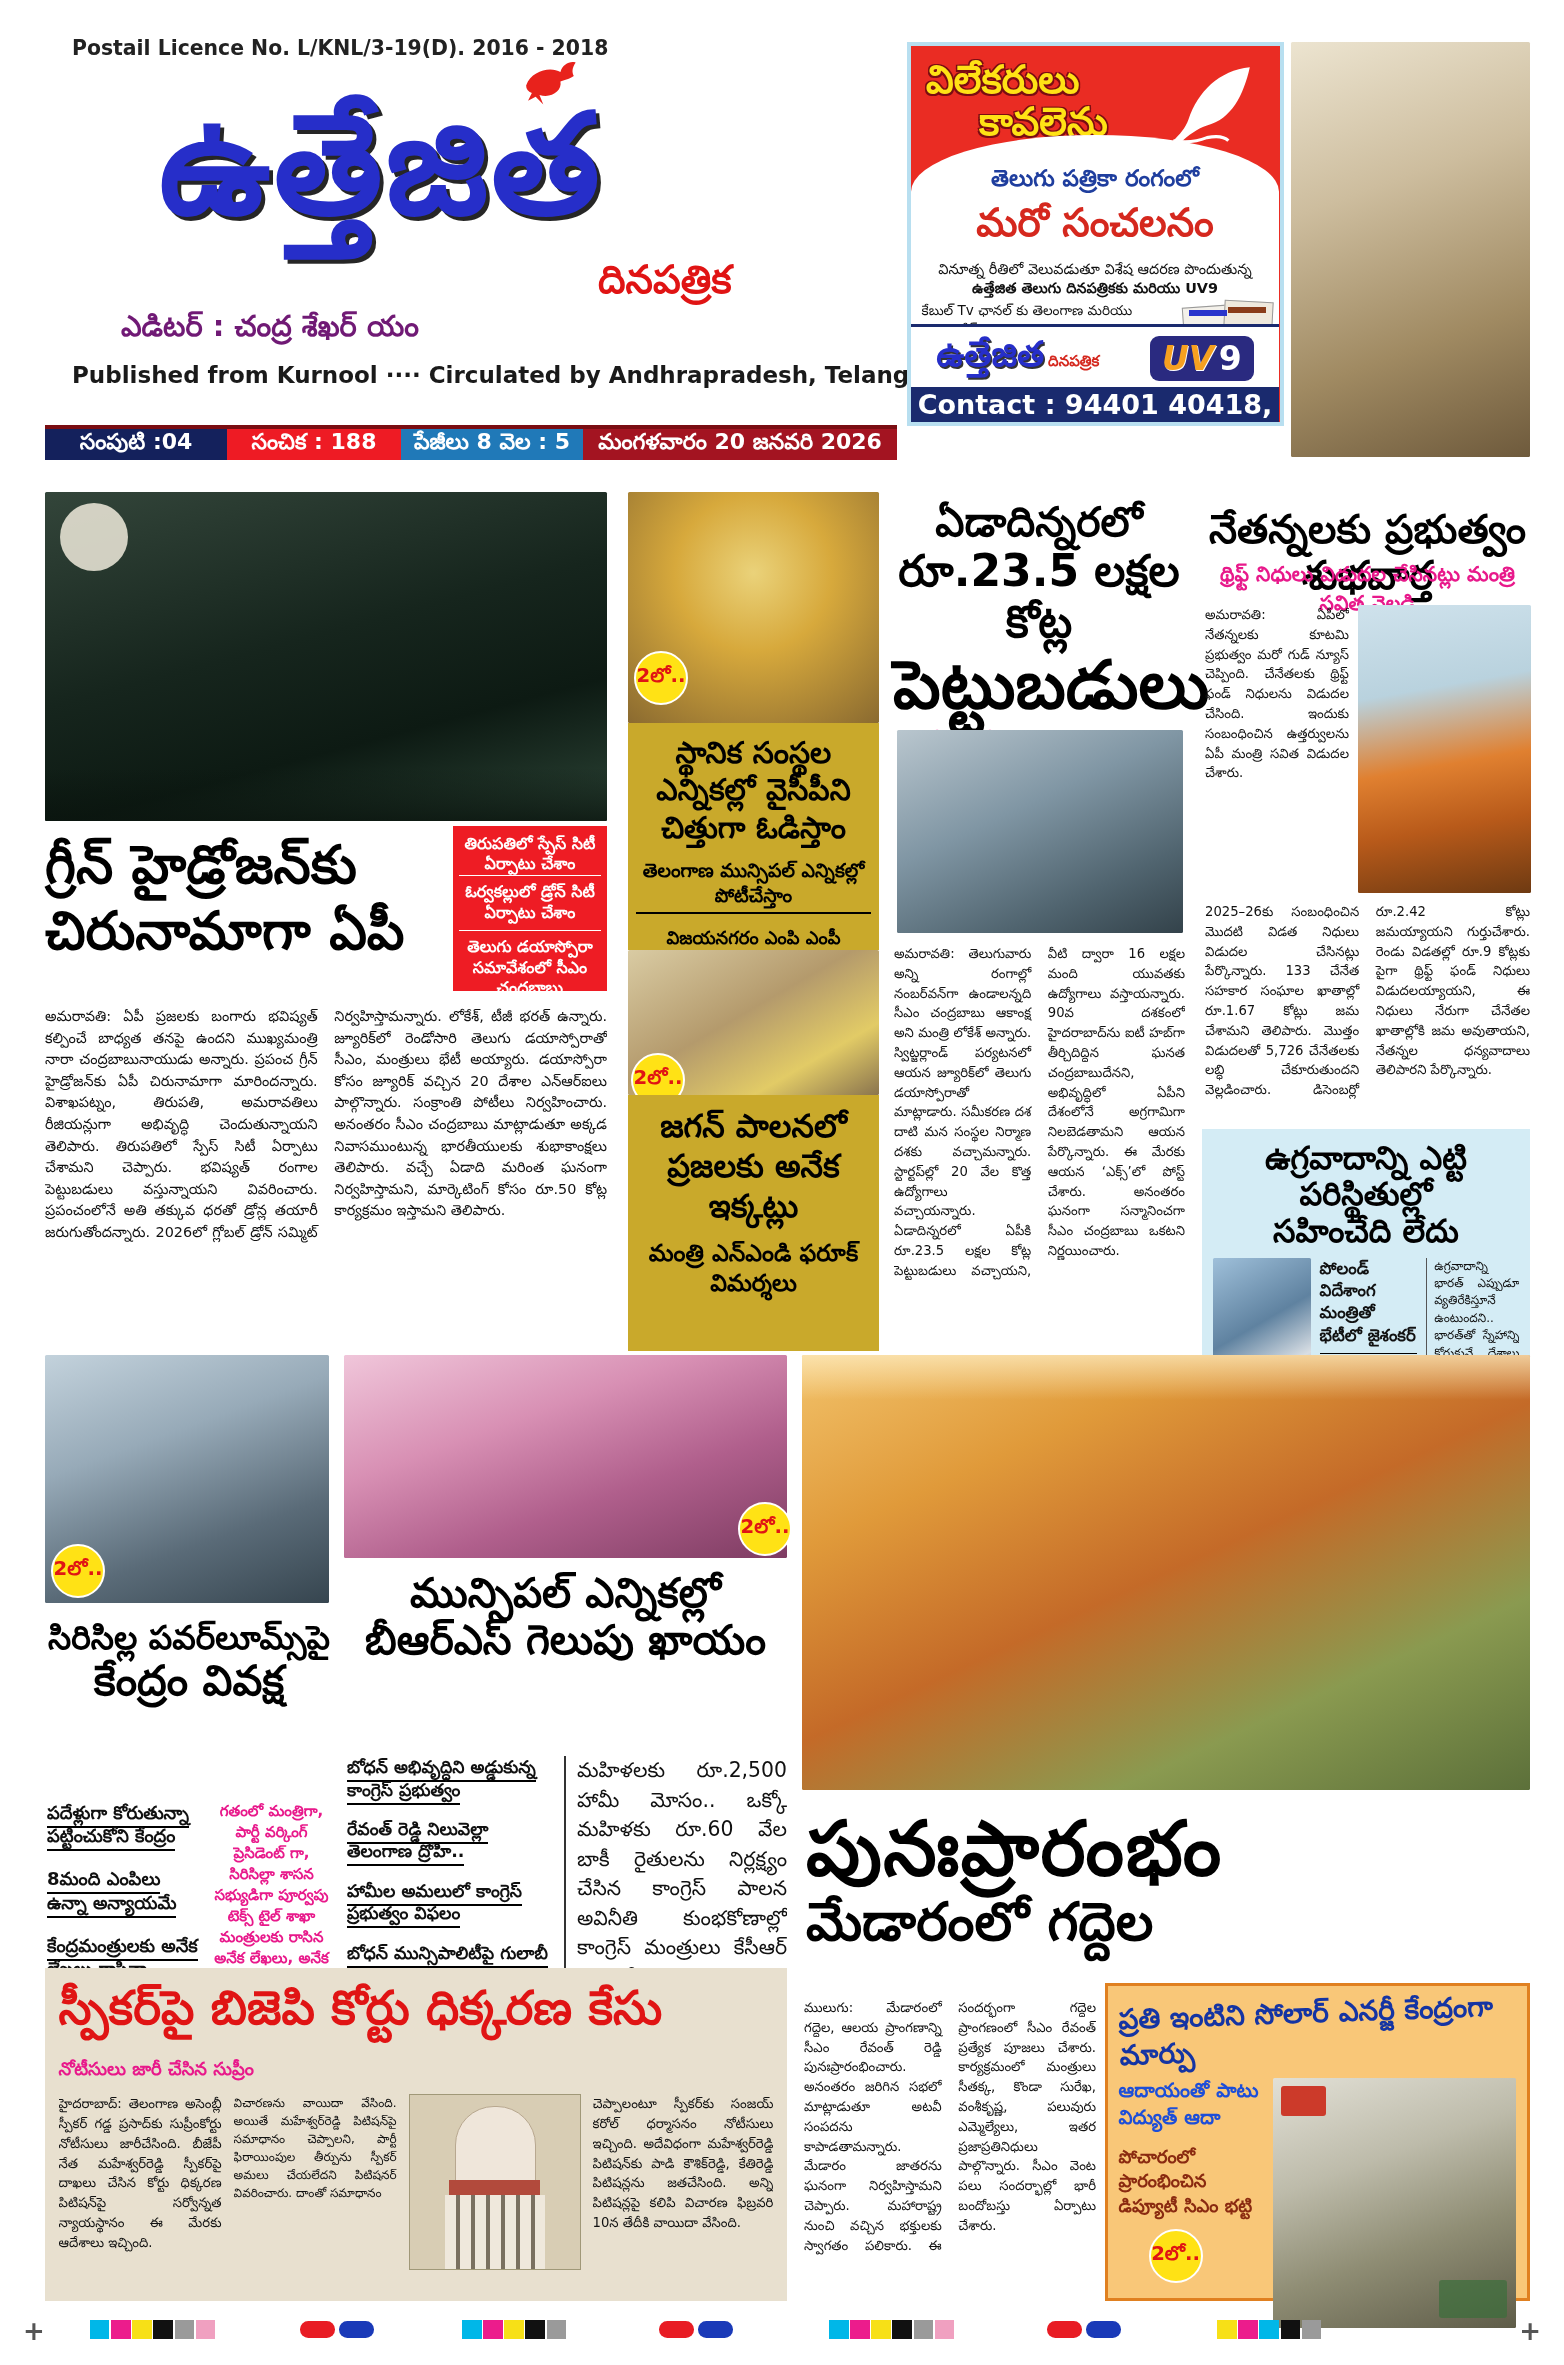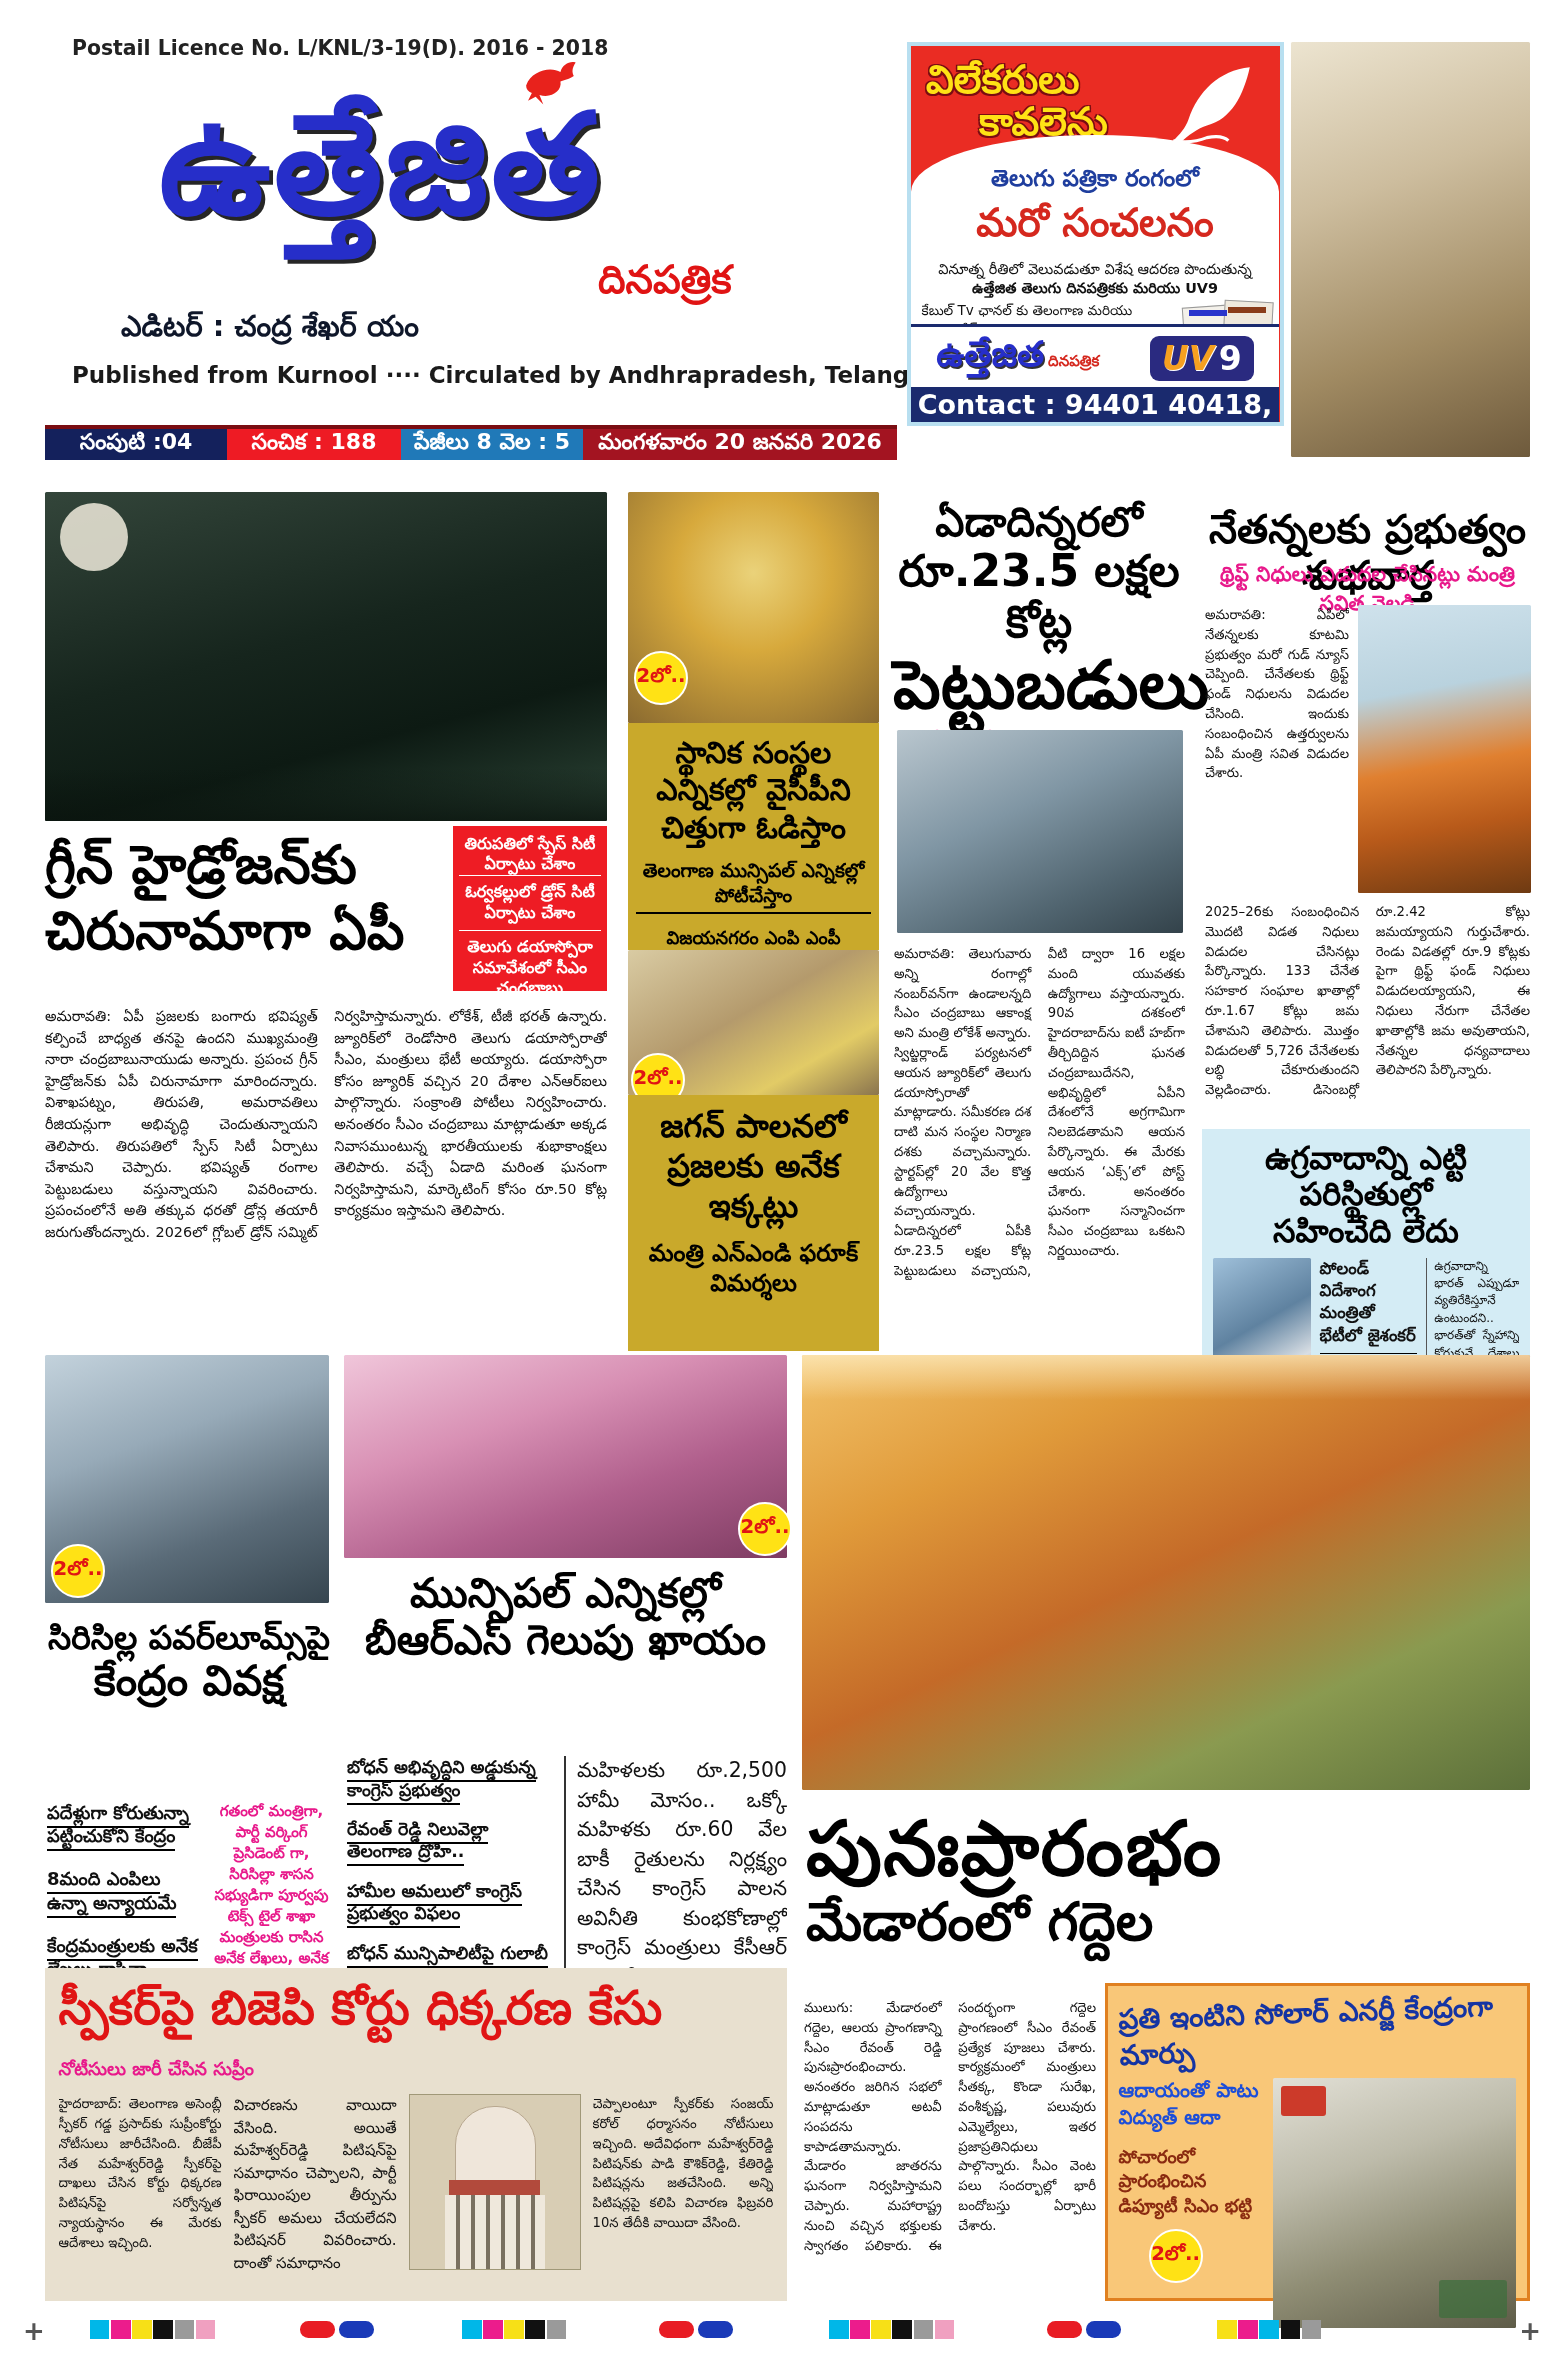--- a/index.html
+++ b/index.html
@@ -37,21 +37,21 @@
     <div class="abs" style="left:45px;top:15px;font-size:140px;font-weight:bold;color:#262ec9;
                 text-shadow:3.8px 3.8px 0 rgba(0,0,0,0.85);letter-spacing:3px;">ఉత్తేజిత</div>
     <div class="abs" style="left:401px;top:-15px;width:68px;height:61px;">
       <svg viewBox="0 0 64 64" width="68" height="61">
         <path d="M8 34 C14 18 34 14 44 20 C46 12 54 8 60 10 C56 16 56 20 58 24 C52 28 48 28 44 30 C46 40 34 48 22 44 L26 54 L18 46 L10 50 L14 42 C10 40 8 38 8 34 Z" fill="#e8221c"></path>
       </svg>
     </div>
     <div class="abs" style="left:484px;top:189px;font-size:39px;font-weight:bold;color:#e01414;">దినపత్రిక</div>
   </div>
 
-  <div class="abs" style="left:121px;top:309px;font-size:29px;font-weight:bold;color:#0f172a;">ఎడిటర్ : చంద్ర శేఖర్ యం</div>
+  <div class="abs" style="left:121px;top:309px;font-size:29px;font-weight:bold;color:#701a75;">ఎడిటర్ : చంద్ర శేఖర్ యం</div>
   <div class="abs" style="left:72px;top:362px;font-size:23px;font-weight:bold;color:#1a1a1a;">Published from Kurnool ···· Circulated by Andhrapradesh, Telangana &amp; New Delhi</div>
 
   <div class="abs" style="left:907px;top:42px;width:377px;height:384px;background:#ea2c23;
               border:4.5px solid #b8dff0;box-sizing:border-box;">
     <div class="abs" style="left:15px;top:10.6px;font-size:39px;font-weight:bold;color:#ffe215;
                 text-shadow:1.5px 1.5px 0 #7a0d12, -1.5px -1.5px 0 #7a0d12, 1.5px -1.5px 0 #7a0d12, -1.5px 1.5px 0 #7a0d12;">విలేకరులు</div>
     <div class="abs" style="left:68px;top:53px;font-size:39px;font-weight:bold;color:#ffe215;
                 text-shadow:1.5px 1.5px 0 #7a0d12, -1.5px -1.5px 0 #7a0d12, 1.5px -1.5px 0 #7a0d12, -1.5px 1.5px 0 #7a0d12;">కావలెను</div>
     <div class="abs" style="left:250px;top:7.6px;width:98px;height:106px;">
       <svg viewBox="0 0 64 64" width="98" height="106">
@@ -230,21 +230,21 @@
     <div style="font-size:76px;letter-spacing:1.5px;">పునఃప్రారంభం</div>
     <div style="font-size:53px;">మేడారంలో గద్దెల</div>
   </div>
   <div class="abs bodytxt cols2" style="left:804px;top:1998px;width:292px;height:303px;font-size:13.2px;">ములుగు: మేడారంలో గద్దెల, ఆలయ ప్రాంగణాన్ని సీఎం రేవంత్ రెడ్డి పునఃప్రారంభించారు. అనంతరం జరిగిన సభలో మాట్లాడుతూ అటవీ సంపదను కాపాడతామన్నారు. మేడారం జాతరను ఘనంగా నిర్వహిస్తామని చెప్పారు. మహారాష్ట్ర నుంచి వచ్చిన భక్తులకు స్వాగతం పలికారు. ఈ సందర్భంగా గద్దెల ప్రాంగణంలో సీఎం రేవంత్ ప్రత్యేక పూజలు చేశారు. కార్యక్రమంలో మంత్రులు సీతక్క, కొండా సురేఖ, వంశీకృష్ణ, పలువురు ఎమ్మెల్యేలు, ఇతర ప్రజాప్రతినిధులు పాల్గొన్నారు. సీఎం వెంట పలు సందర్భాల్లో భారీ బందోబస్తు ఏర్పాటు చేశారు.</div>
 
   <div class="abs" style="left:45px;top:1968px;width:742px;height:333px;background:#e8e0cf;padding:12px 13.6px;box-sizing:border-box;">
     <div style="font-size:47px;font-weight:bold;color:#e01414;">స్పీకర్‌పై బిజెపి కోర్టు ధిక్కరణ కేసు</div>
     <div class="pinksub" style="font-size:18px;margin-top:10.6px;">నోటీసులు జారీ చేసిన సుప్రీం</div>
     <div style="display:flex;gap:12px;margin-top:10.6px;height:212px;">
       <div class="bodytxt" style="width:163px;font-size:13.2px;">హైదరాబాద్: తెలంగాణ అసెంబ్లీ స్పీకర్ గడ్డ ప్రసాద్‌కు సుప్రీంకోర్టు నోటీసులు జారీచేసింది. బీజేపీ నేత మహేశ్వర్‌రెడ్డి స్పీకర్‌పై దాఖలు చేసిన కోర్టు ధిక్కరణ పిటిషన్‌పై సర్వోన్నత న్యాయస్థానం ఈ మేరకు ఆదేశాలు ఇచ్చింది.</div>
-      <div class="bodytxt" style="width:163px;font-size:15px;">విచారణను వాయిదా వేసింది. అయితే మహేశ్వర్‌రెడ్డి పిటిషన్‌పై సమాధానం చెప్పాలని, పార్టీ ఫిరాయింపుల తీర్పును స్పీకర్ అమలు చేయలేదని పిటిషనర్ వివరించారు. దాంతో సమాధానం</div>
+      <div class="bodytxt" style="width:163px;font-size:12px;">విచారణను వాయిదా వేసింది. అయితే మహేశ్వర్‌రెడ్డి పిటిషన్‌పై సమాధానం చెప్పాలని, పార్టీ ఫిరాయింపుల తీర్పును స్పీకర్ అమలు చేయలేదని పిటిషనర్ వివరించారు. దాంతో సమాధానం</div>
       <div style="position:relative;width:170px;height:174px;flex:none;background:#d8cdb4;border:0.8px solid #a09878;overflow:hidden;">
         <div style="position:absolute;left:45px;top:10.6px;width:79px;height:79px;border-radius:39px 39px 0 0;background:#efe6da;border:1.5px solid #b8a890;"></div>
         <div style="position:absolute;left:39px;top:85px;width:91px;height:15px;background:#b24a3c;"></div>
         <div style="position:absolute;left:35px;top:100px;width:100px;height:74px;background:repeating-linear-gradient(90deg,#efe8dc 0 10.6px,#7a7060 10.6px 15px);"></div>
       </div>
       <div class="bodytxt" style="flex:1;font-size:13.2px;">చెప్పాలంటూ స్పీకర్‌కు సంజయ్ కరోల్ ధర్మాసనం నోటీసులు ఇచ్చింది. అదేవిధంగా మహేశ్వర్‌రెడ్డి పిటిషన్‌కు పాడి కౌశిక్‌రెడ్డి, కేతిరెడ్డి పిటిషన్లను జతచేసింది. అన్ని పిటిషన్లపై కలిపి విచారణ ఫిబ్రవరి 10న తేదీకి వాయిదా వేసింది.</div>
     </div>
   </div>
 
   <div class="abs" style="left:1105px;top:1983px;width:425px;height:318px;background:#f9c778;

